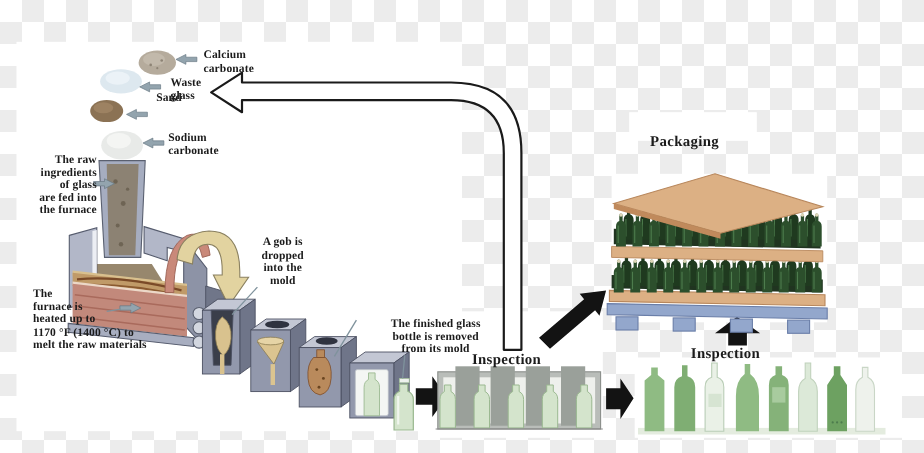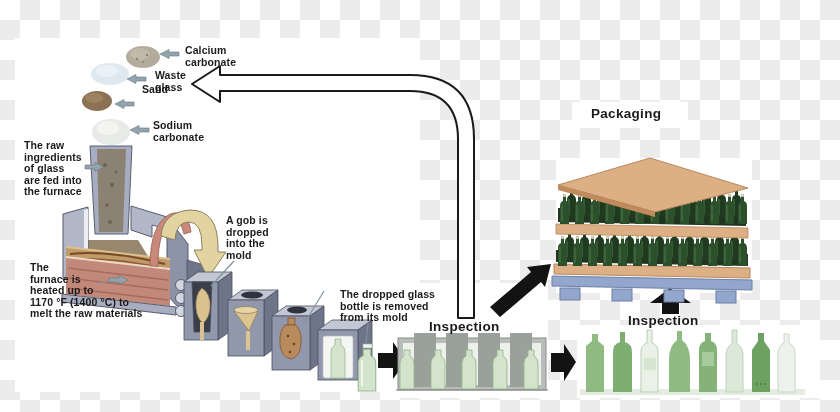--- a/index.html
+++ b/index.html
@@ -1,24 +1,24 @@
 <!DOCTYPE html>
 <html><head>
 <meta charset="utf-8">
 <style>
   html,body{margin:0;padding:0}
   .canvas{position:relative;width:840px;height:412px;overflow:hidden;
     background:conic-gradient(#ececec 0 25%,#ffffff 0 50%,#ececec 0 75%,#ffffff 0);
-    background-size:40px 40px;font-family:Liberation Sans, sans-serif}
+    background-size:40px 40px;font-family:Liberation Serif, serif}
   .wp{position:absolute;background:#fff}
   svg.art{position:absolute;left:0;top:0}
   .lbl{position:absolute;font-weight:bold;font-size:10.5px;line-height:11.5px;
     color:#1b1b1b;white-space:pre-line;letter-spacing:.1px}
   .lbl.big{font-size:13.5px;line-height:15px;letter-spacing:.3px}
-  .ctr{}.rgt{}
+  .ctr{text-align:center}.rgt{text-align:right}
 </style>
 </head>
 <body>
 
 <div class="canvas">
 
   <div class="wp" style="left:15px;top:38px;width:405px;height:354px"></div>
   <div class="wp" style="left:395px;top:283px;width:153px;height:115px"></div>
   <div class="wp" style="left:577px;top:325px;width:243px;height:73px"></div>
   <div class="wp" style="left:556px;top:158px;width:196px;height:135px"></div>
@@ -291,20 +291,20 @@
 the furnace</div>
   <div class="lbl" style="left:30px;top:262px;width:130px">The
 furnace is
 heated up to
 1170 °F (1400 °C) to
 melt the raw materials</div>
   <div class="lbl ctr" style="left:226px;top:215px;width:62px">A gob is
 dropped
 into the
 mold</div>
-  <div class="lbl ctr" style="left:340px;top:289px;width:112px">The dropped glass
+  <div class="lbl ctr" style="left:340px;top:289px;width:112px">The finished glass
 bottle is removed
 from its mold</div>
   <div class="lbl big" style="left:429px;top:319px">Inspection</div>
-  <div class="lbl big" style="left:591px;top:106px">Packaging</div>
+  <div class="lbl big" style="left:591px;top:121px">Packaging</div>
   <div class="lbl big" style="left:628px;top:313px">Inspection</div>
 
 </div>
 
 </body></html>

